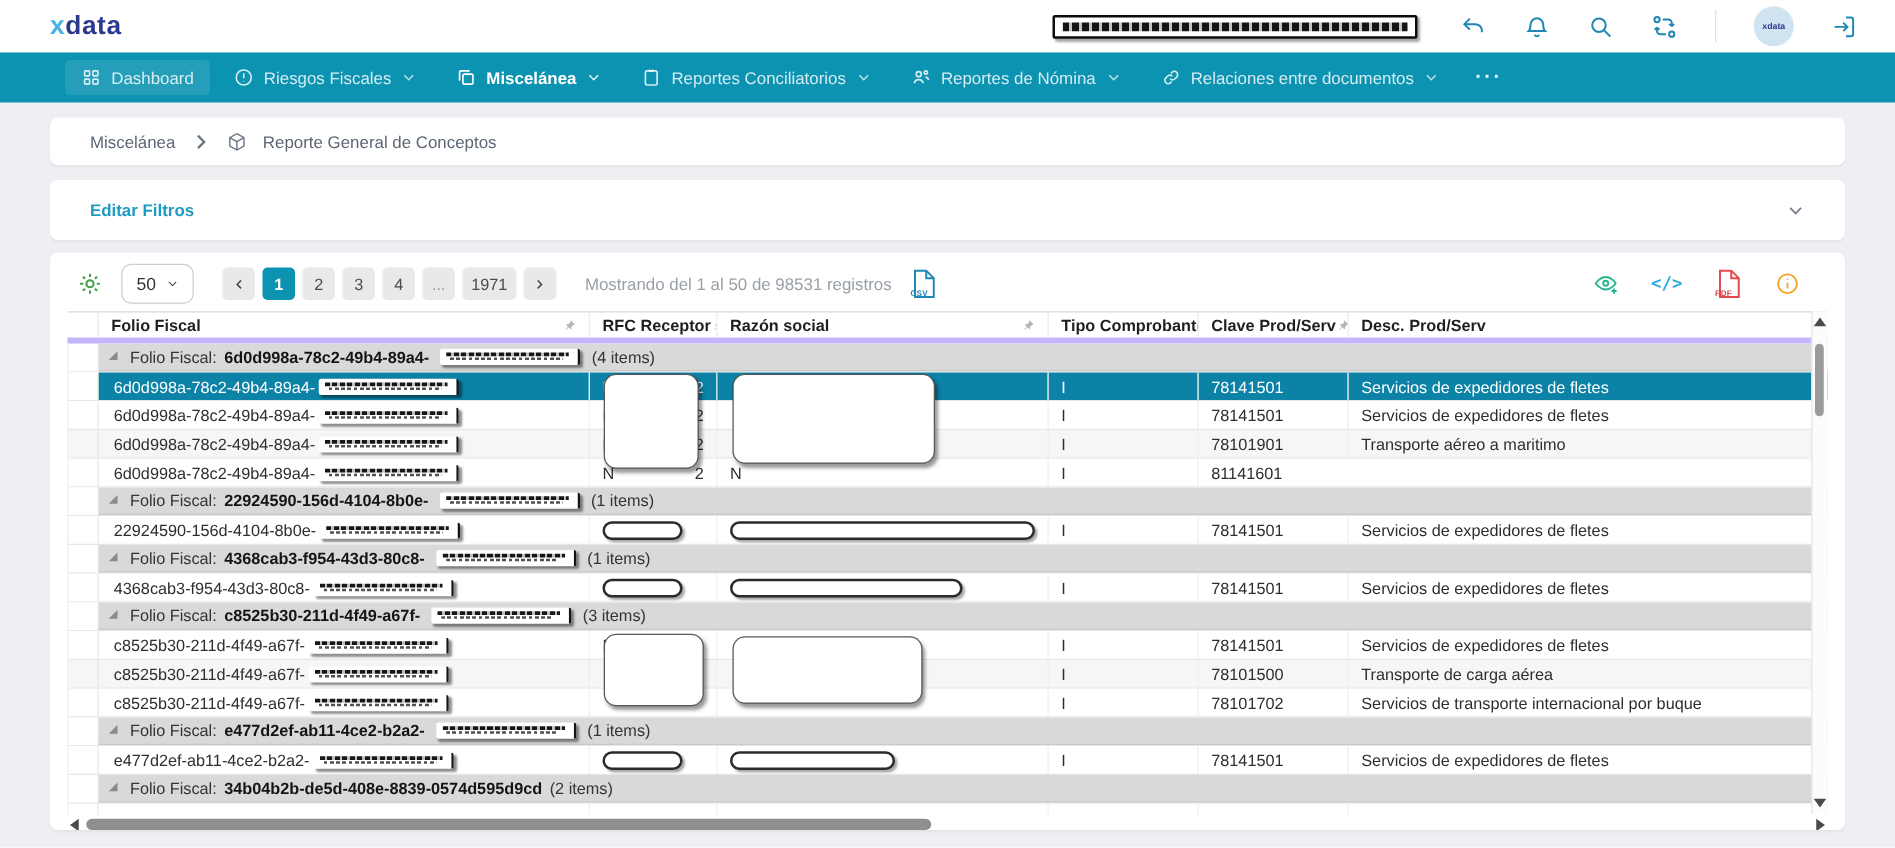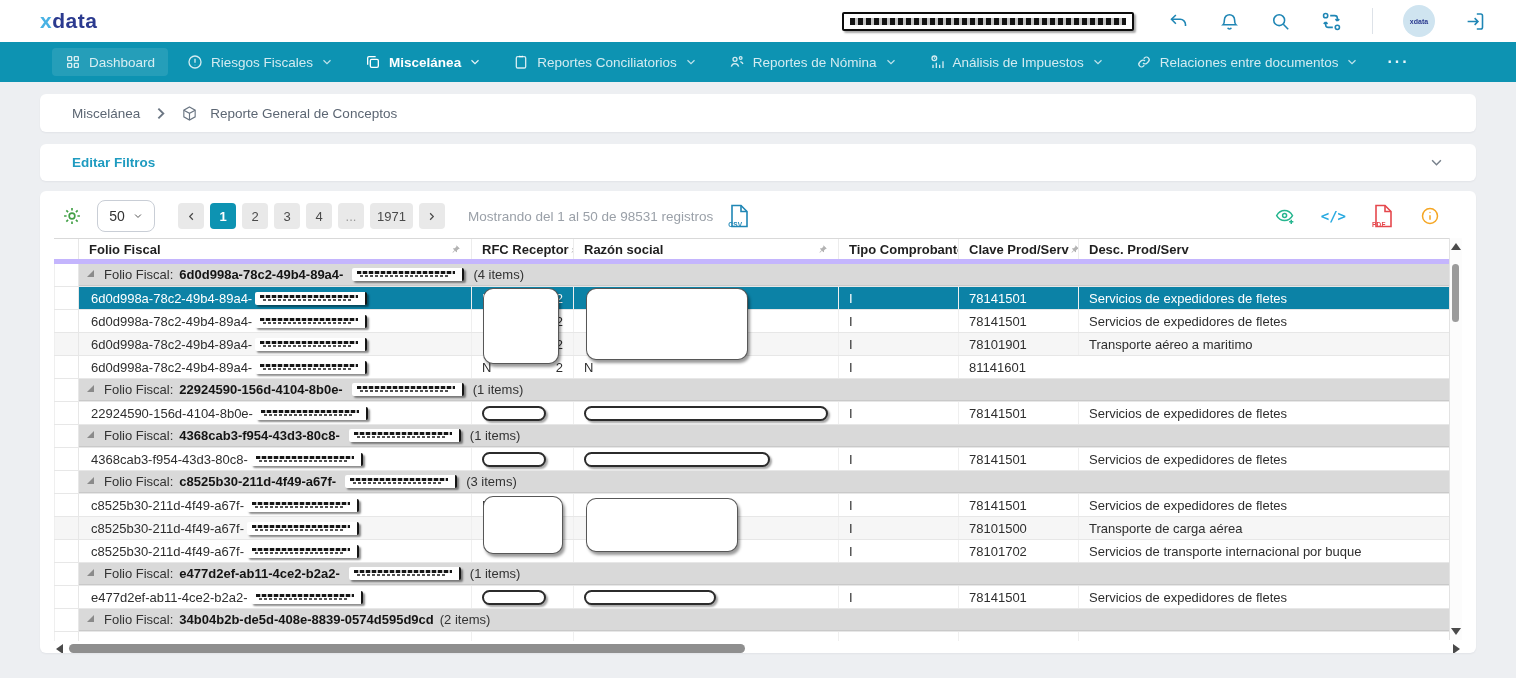--- a/index.html
+++ b/index.html
@@ -30,21 +30,21 @@
   .nav-item .ic svg { width:16px; height:16px; display:block; }
   .nav-item .chev svg { width:12px; height:12px; display:block; opacity:.9; }
   .nav-more { color:#eaf6fa; font-size:16px; font-weight:700; letter-spacing:2px; padding:6px 10px; }
 
   
   .content { padding:0 40px; }
   .card { background:#fff; border-radius:6px; box-shadow:0 1px 2px rgba(16,24,40,.05); }
   .crumb { margin-top:12px; height:38px; display:flex; align-items:center; gap:12px; padding:0 32px;
     font-size:13.5px; color:#5c6673; }
   .crumb .ic svg { width:17px; height:17px; display:block; color:#6b7683; }
-  .filters { margin-top:12px; height:37px; display:flex; align-items:center; justify-content:space-between; padding:0 32px; }
+  .filters { margin-top:12px; height:48px; display:flex; align-items:center; justify-content:space-between; padding:0 32px; }
   .filters-title { color:#1e9bc0; font-weight:700; font-size:13.5px; }
   .filters .chev svg { width:15px; height:15px; color:#77808b; display:block; }
 
   
   .tablecard { margin-top:10px; height:462px; padding:4px 14px 8px; overflow:hidden; position:relative; }
   .toolbar { height:42px; display:flex; align-items:center; gap:15px; padding:0 8px; }
   .gear svg { width:20px; height:20px; color:#43a047; display:block; }
   .pgsize { width:58px; height:32px; border:1px solid #c9ced6; border-radius:8px; display:flex; align-items:center;
     justify-content:center; gap:8px; font-size:14px; color:#333; background:#fff; }
   .pgsize .chev svg { width:10px; height:10px; color:#555; display:block; }
@@ -229,35 +229,20 @@
         <span class="nav-label">Reportes de Nómina</span>
         <span class="chev">
           <svg viewBox="0 0 24 24" fill="none" stroke="currentColor" stroke-width="2.4">
             <path d="M5 8.5l7 7 7-7"></path>
           </svg>
         </span>
       </div>
       <div class="nav-item">
         <span class="ic">
           <svg viewBox="0 0 24 24" fill="none" stroke="currentColor" stroke-width="2">
-            <circle cx="8" cy="6.5" r="3.5"></circle>
-            <path d="M8 4.8v1.9l1.3.9" stroke-width="1.4"></path>
-            <path d="M6 21v-5M11 21v-8M16 21v-5M21 21V11"></path>
-          </svg>
-        </span>
-        <span class="nav-label">Análisis de Impuestos</span>
-        <span class="chev">
-          <svg viewBox="0 0 24 24" fill="none" stroke="currentColor" stroke-width="2.4">
-            <path d="M5 8.5l7 7 7-7"></path>
-          </svg>
-        </span>
-      </div>
-      <div class="nav-item">
-        <span class="ic">
-          <svg viewBox="0 0 24 24" fill="none" stroke="currentColor" stroke-width="2">
             <path d="M10.5 13.5a4 4 0 0 0 5.7.3l2.3-2.3a4 4 0 0 0-5.7-5.7l-1.2 1.2"></path>
             <path d="M13.5 10.5a4 4 0 0 0-5.7-.3l-2.3 2.3a4 4 0 0 0 5.7 5.7l1.2-1.2"></path>
           </svg>
         </span>
         <span class="nav-label">Relaciones entre documentos</span>
         <span class="chev">
           <svg viewBox="0 0 24 24" fill="none" stroke="currentColor" stroke-width="2.4">
             <path d="M5 8.5l7 7 7-7"></path>
           </svg>
         </span>

